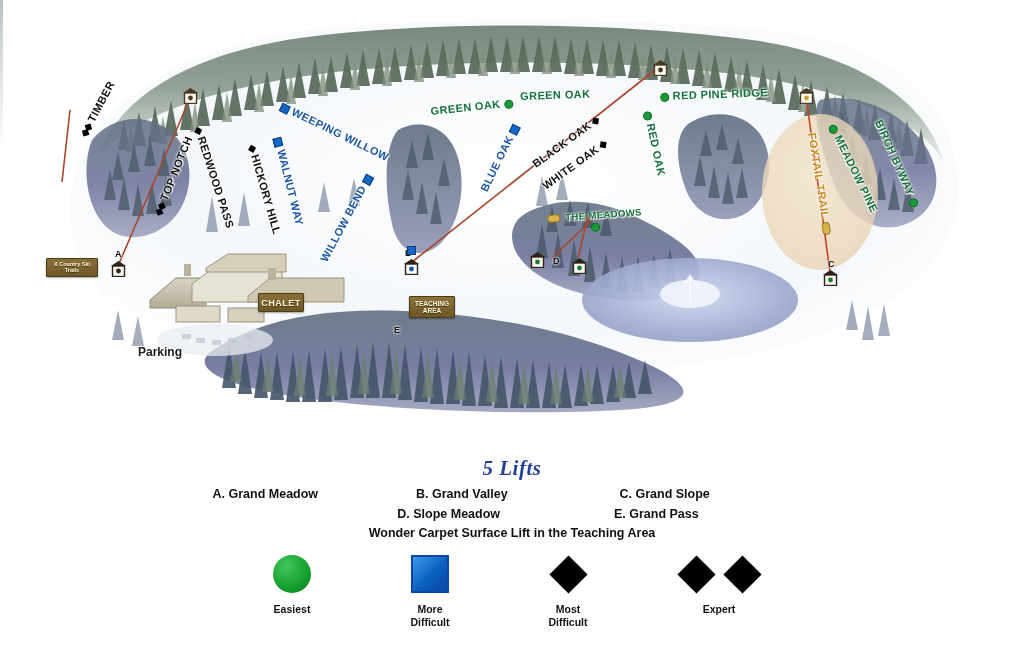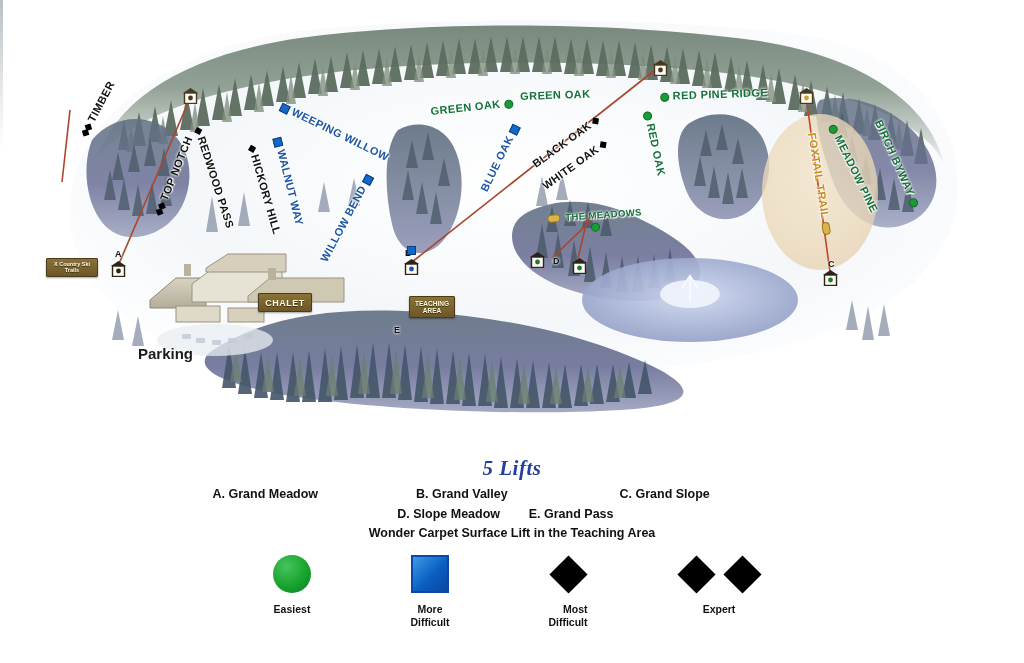--- a/index.html
+++ b/index.html
@@ -42,41 +42,41 @@
   
   .lift-house{position:absolute;width:15px;height:16px;}
   .lift-letter{position:absolute;font-size:9px;font-weight:bold;color:#111;
     text-shadow:0 0 2px #fff,0 0 3px #fff;}
 
   
   .sign{position:absolute;background:linear-gradient(180deg,#8a7138,#6d5726);
     border:1px solid #4a3c1a;color:#fff7dd;font-weight:bold;text-align:center;
     line-height:1.05;border-radius:1px;
     box-shadow:0 1px 2px rgba(0,0,0,.35);text-shadow:0 1px 0 #3a2f12;}
-  #sign-chalet{left:258px;top:293px;width:54px;height:19px;font-size:9px;
+  #sign-chalet{left:258px;top:293px;width:46px;height:19px;font-size:9px;
     padding-top:5px;box-sizing:border-box;letter-spacing:.5px;}
   #sign-teaching{left:409px;top:296px;width:46px;height:22px;font-size:6.5px;
     padding-top:4px;box-sizing:border-box;}
   #sign-xcountry{left:46px;top:258px;width:52px;height:19px;font-size:5.5px;
     padding-top:3px;box-sizing:border-box;}
 
-  .plain-label{position:absolute;font-size:15px;font-weight:bold;color:#1b1b1b;
+  .plain-label{position:absolute;font-size:12px;font-weight:bold;color:#1b1b1b;
     text-shadow:0 0 2px #fff,0 0 3px #fff;}
 
   
   #lifts-block{position:absolute;left:0;top:456px;width:1024px;text-align:center;}
   #lifts-title{font-family:"Liberation Serif", serif;font-style:italic;
     font-weight:bold;font-size:21px;color:#24409a;letter-spacing:.5px;}
   .lift-row{margin-top:6px;font-size:12.5px;font-weight:bold;color:#111;}
   .lift-row .li{display:inline-block;}
   #lift-row-1 .li{width:200px;text-align:left;}
   #lift-row-1{padding-left:8px;}
   #lift-row-2 .li{display:inline-block;}
   #lift-row-2 .li.d{width:200px;text-align:left;padding-left:72px;box-sizing:border-box;}
-  #lift-row-2 .li.e{width:170px;text-align:left;}
+  #lift-row-2 .li.e{width:170px;text-align:right;}
   #lift-row-3{margin-top:5px;}
 
   
   #legend{position:absolute;left:0;top:552px;width:1024px;
     display:flex;justify-content:center;gap:60px;}
   .legend-item{width:78px;display:flex;flex-direction:column;align-items:center;}
   .legend-shape{height:44px;display:flex;align-items:center;justify-content:center;gap:2px;}
   .legend-text{margin-top:7px;font-size:10.5px;font-weight:bold;color:#111;
     text-align:center;line-height:1.25;}
 
@@ -575,21 +575,21 @@
         <div class="sh-square"></div>
       </div>
       <div class="legend-text" style="white-space:pre-line;">More
 Difficult</div>
     </div>
 
     <div class="legend-item">
       <div class="legend-shape">
         <div class="sh-diamond"></div>
       </div>
-      <div class="legend-text" style="white-space:pre-line;text-align:right;">Most
+      <div class="legend-text" style="white-space:pre-line;">Most
 Difficult</div>
     </div>
 
     <div class="legend-item" style="width:104px;">
       <div class="legend-shape sh-expert">
         <div class="sh-diamond"></div>
           <div class="sh-diamond"></div>
       </div>
       <div class="legend-text">Expert</div>
     </div>

